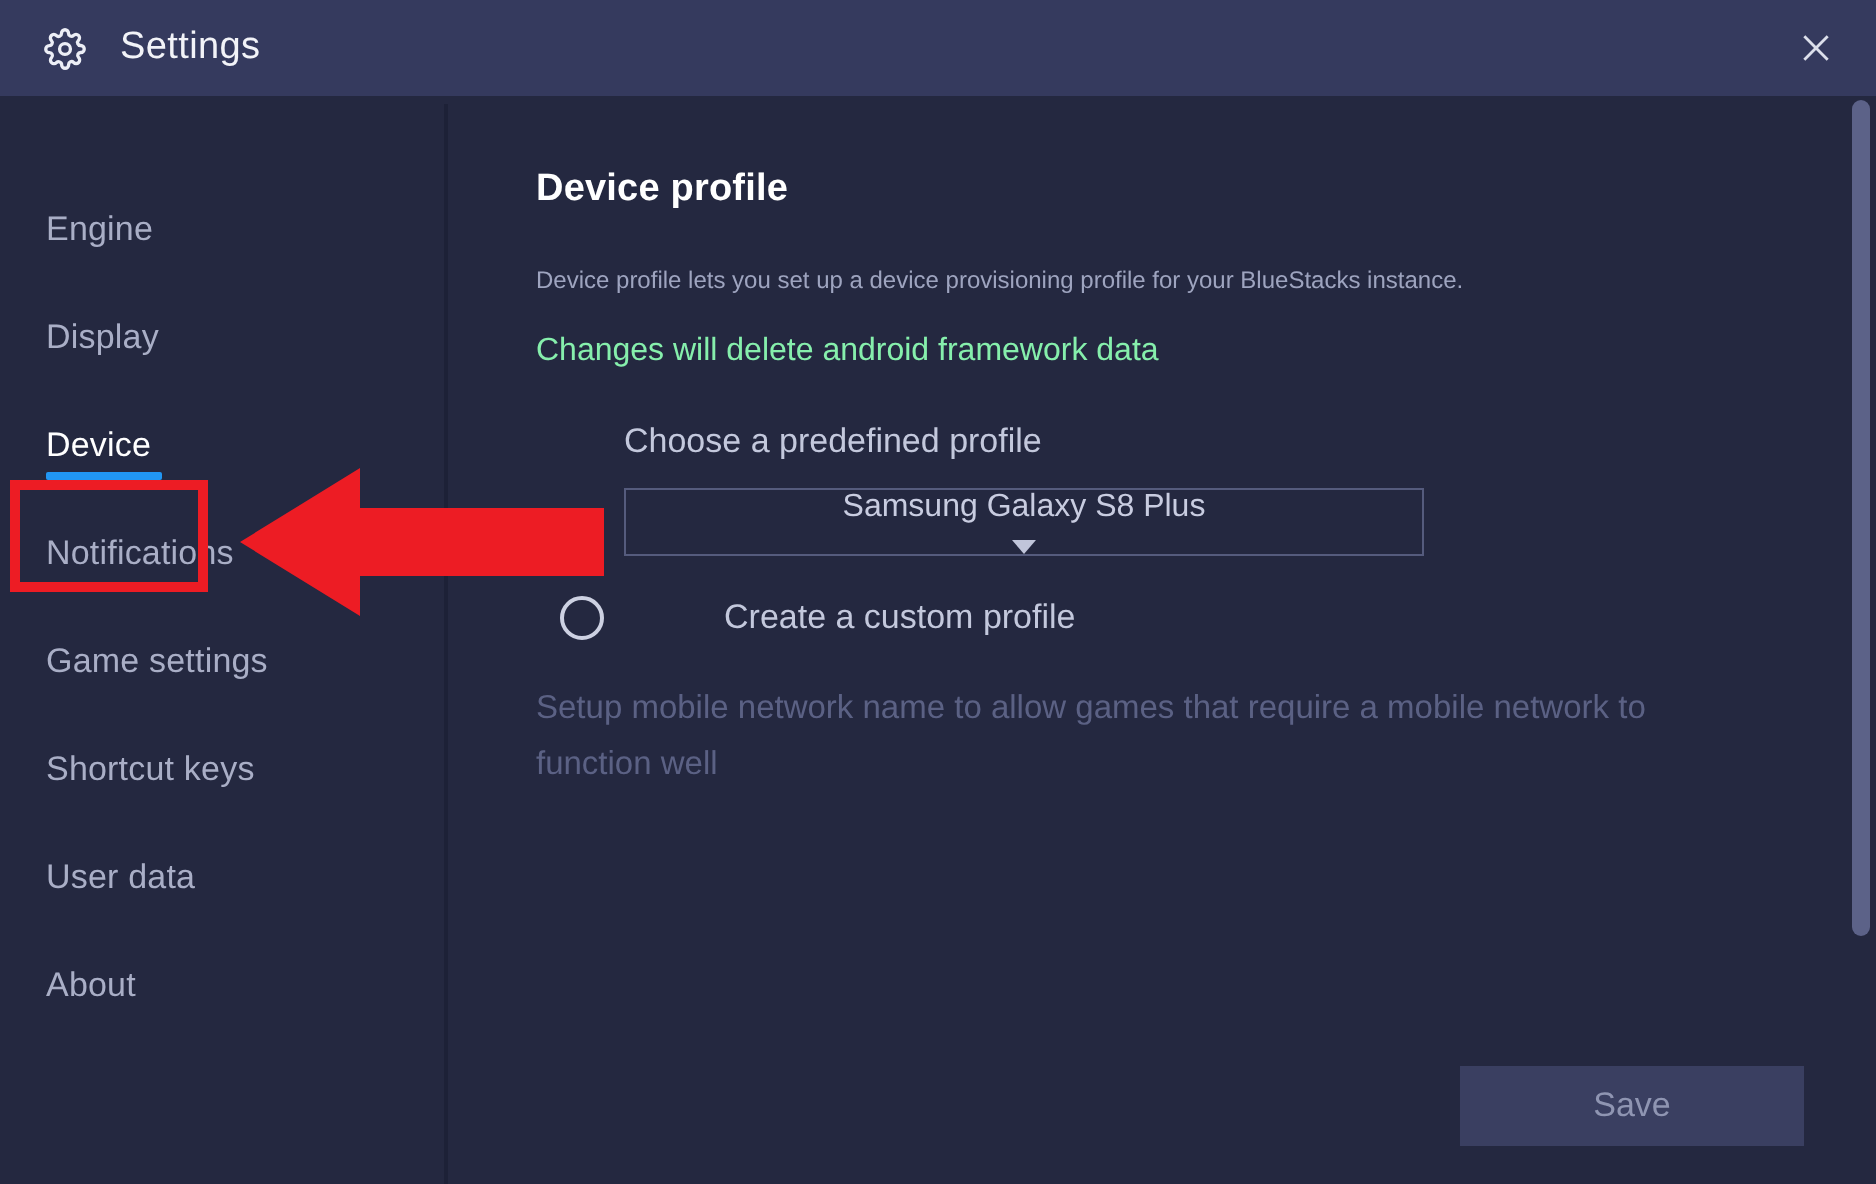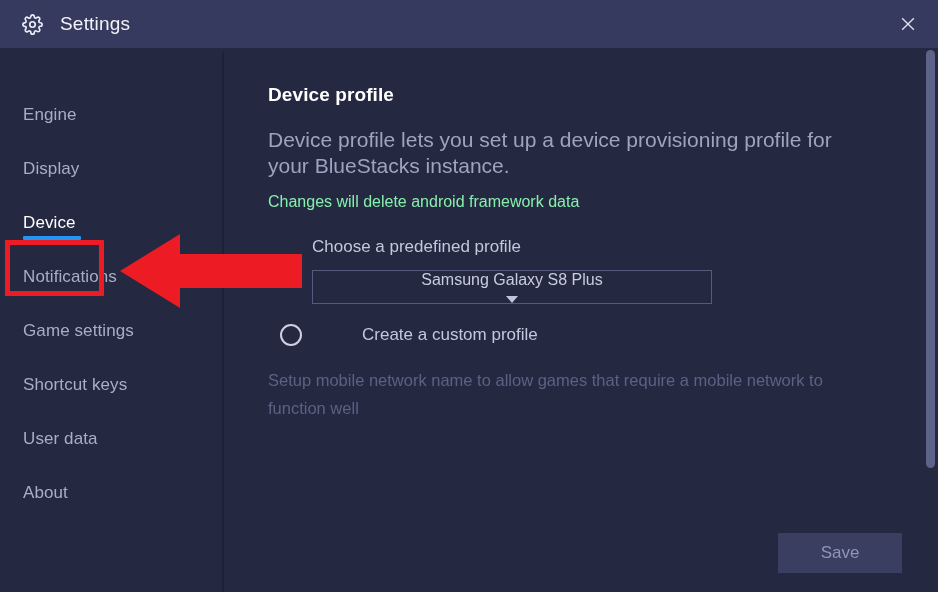--- a/index.html
+++ b/index.html
@@ -99,21 +99,21 @@
   .main-inner {
     padding: 36px 0 0 42px;
   }
   .section-title {
     font-size: 19px;
     color: #ffffff;
     letter-spacing: 0.1px;
   }
   .section-desc {
     margin-top: 21px;
-    font-size: 21px;
+    font-size: 12px;
     line-height: 26px;
     color: #9ea4bf;
     max-width: 600px;
   }
   .warn-text {
     margin-top: 14px;
     font-size: 16px;
     color: #86efac;
   }
   .field-label {
@@ -186,21 +186,21 @@
     width: 712px;
     height: 150px;
     background: linear-gradient(to bottom, rgba(36,40,64,0) 0%, rgba(36,40,64,0.55) 40%, rgba(36,40,64,0.95) 80%, rgba(36,40,64,1) 100%);
     pointer-events: none;
   }
 
   .save-btn {
     position: absolute;
     right: 36px;
     bottom: 19px;
-    width: 124px;
+    width: 172px;
     height: 40px;
     background: #3a3f61;
     border: none;
     color: #8f95b2;
     font-size: 17px;
     font-family: "Liberation Sans", sans-serif;
     cursor: pointer;
   }
 
   

